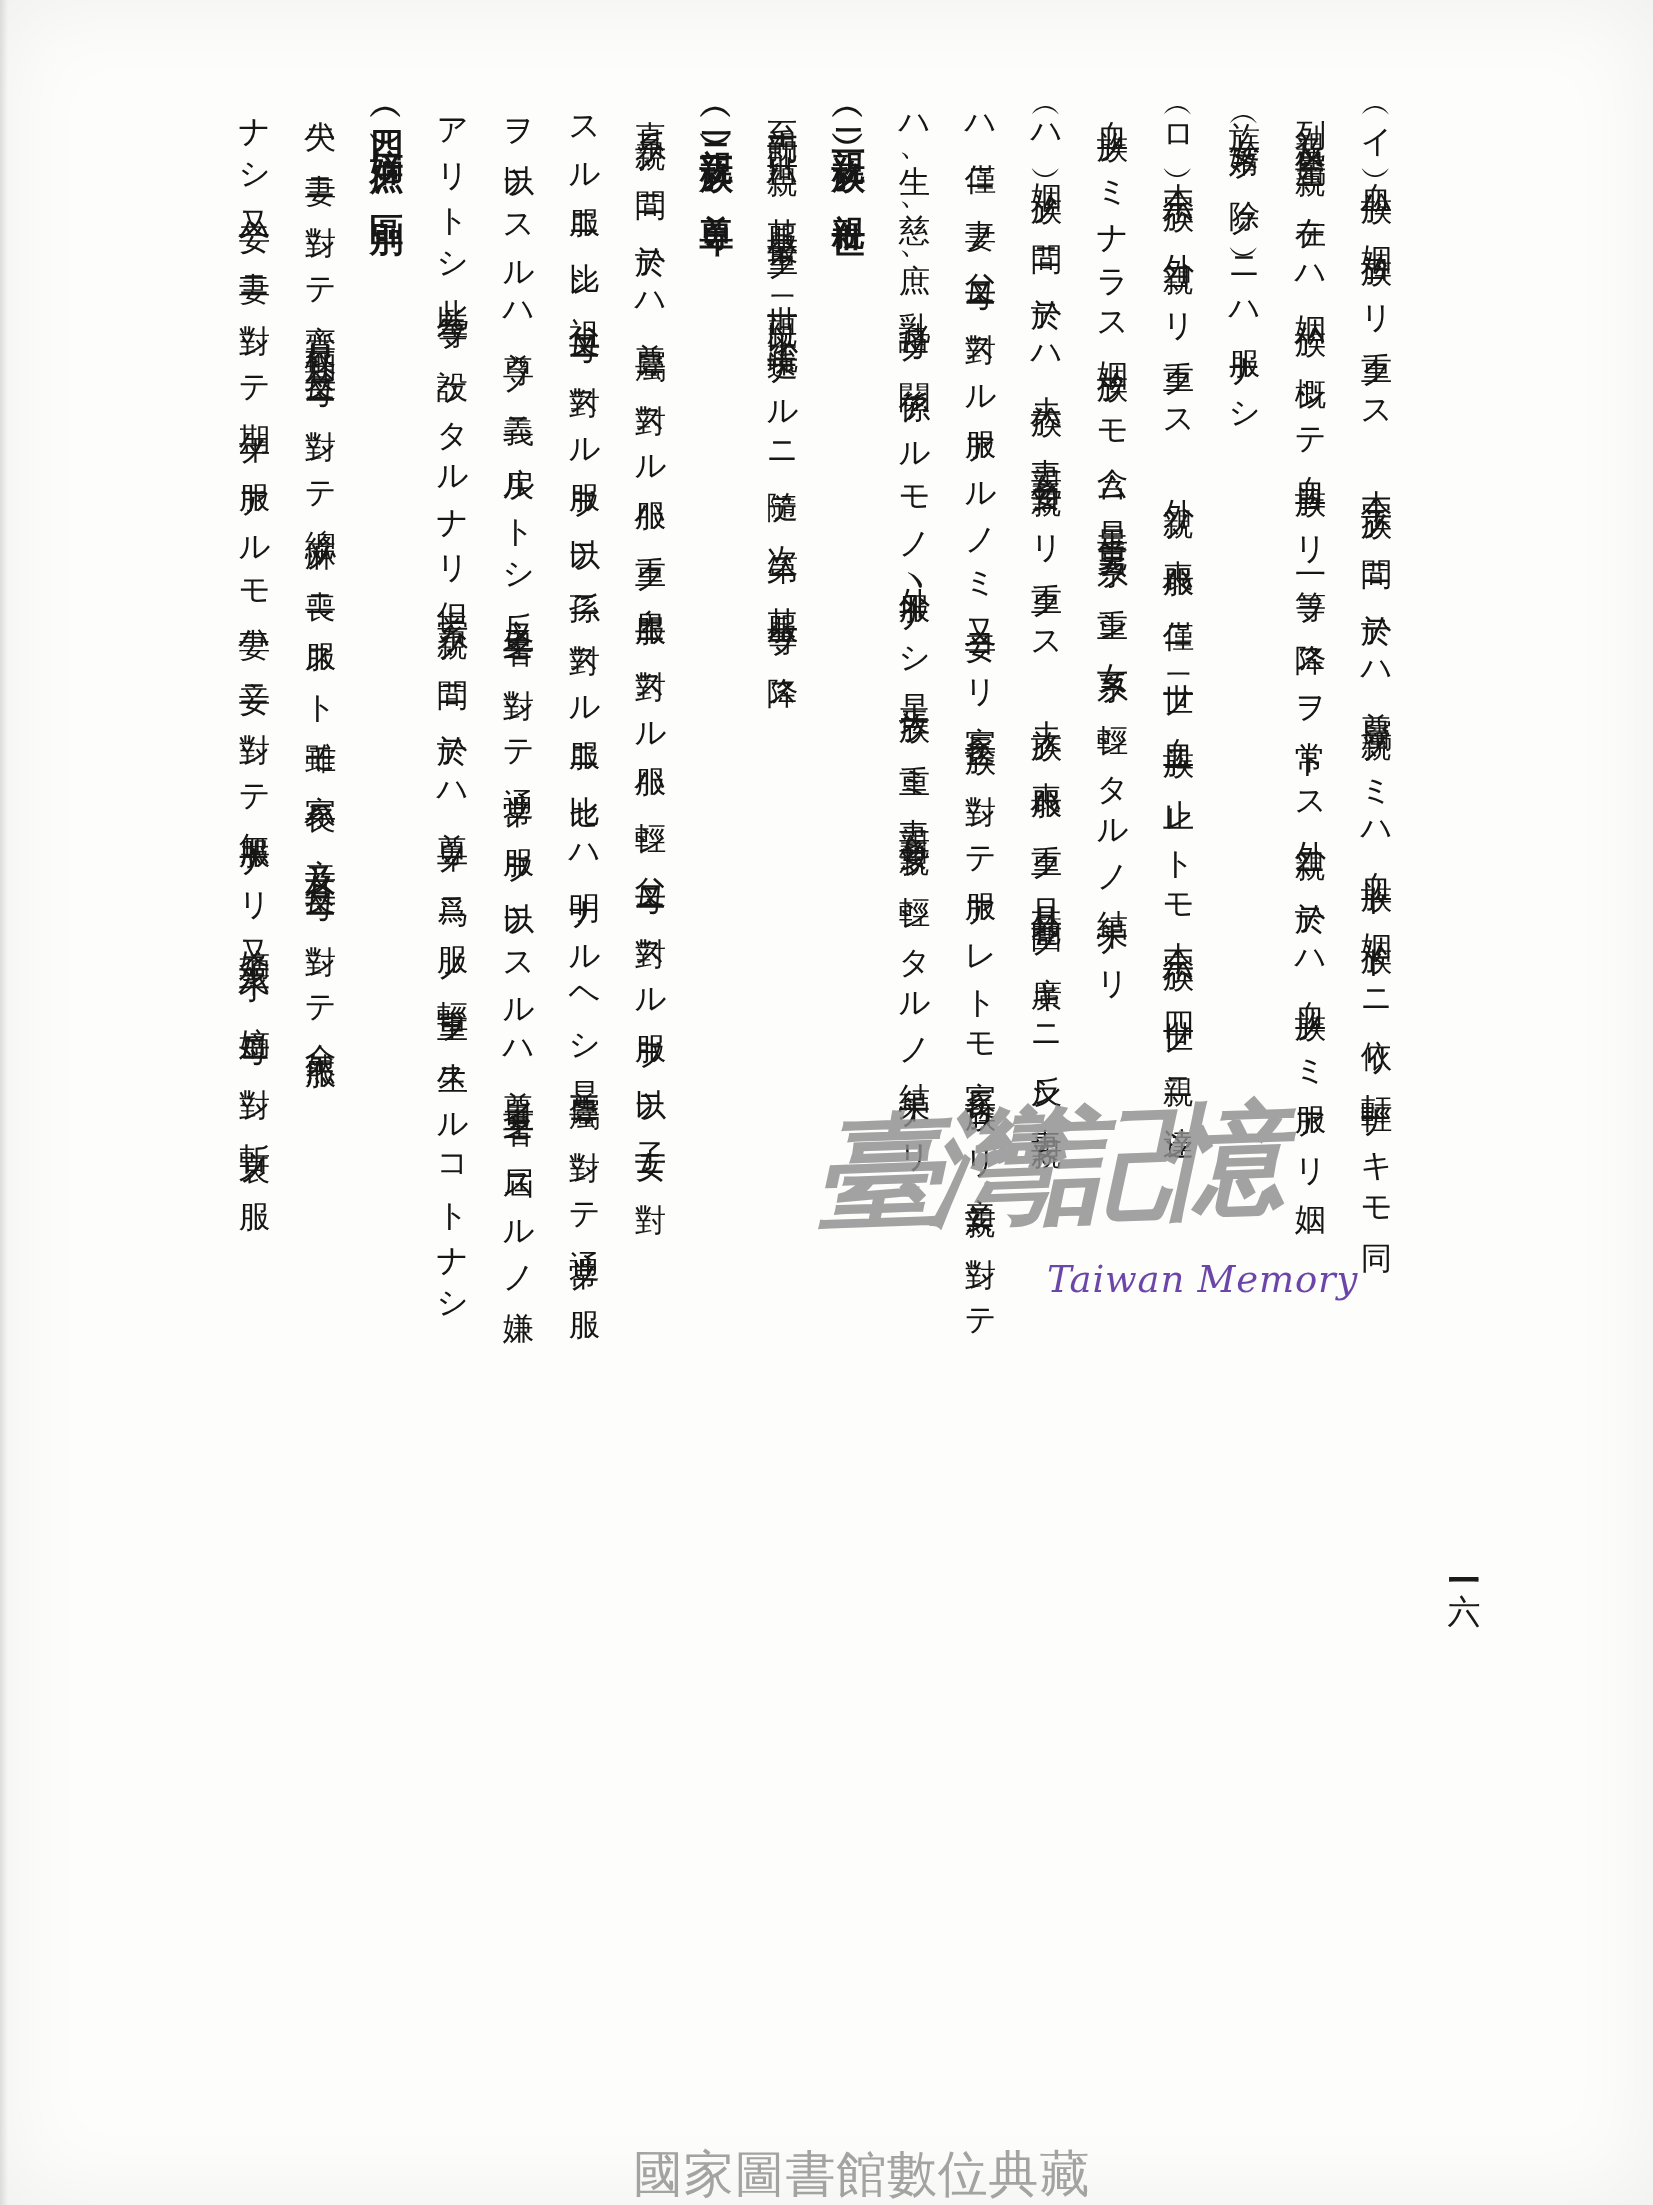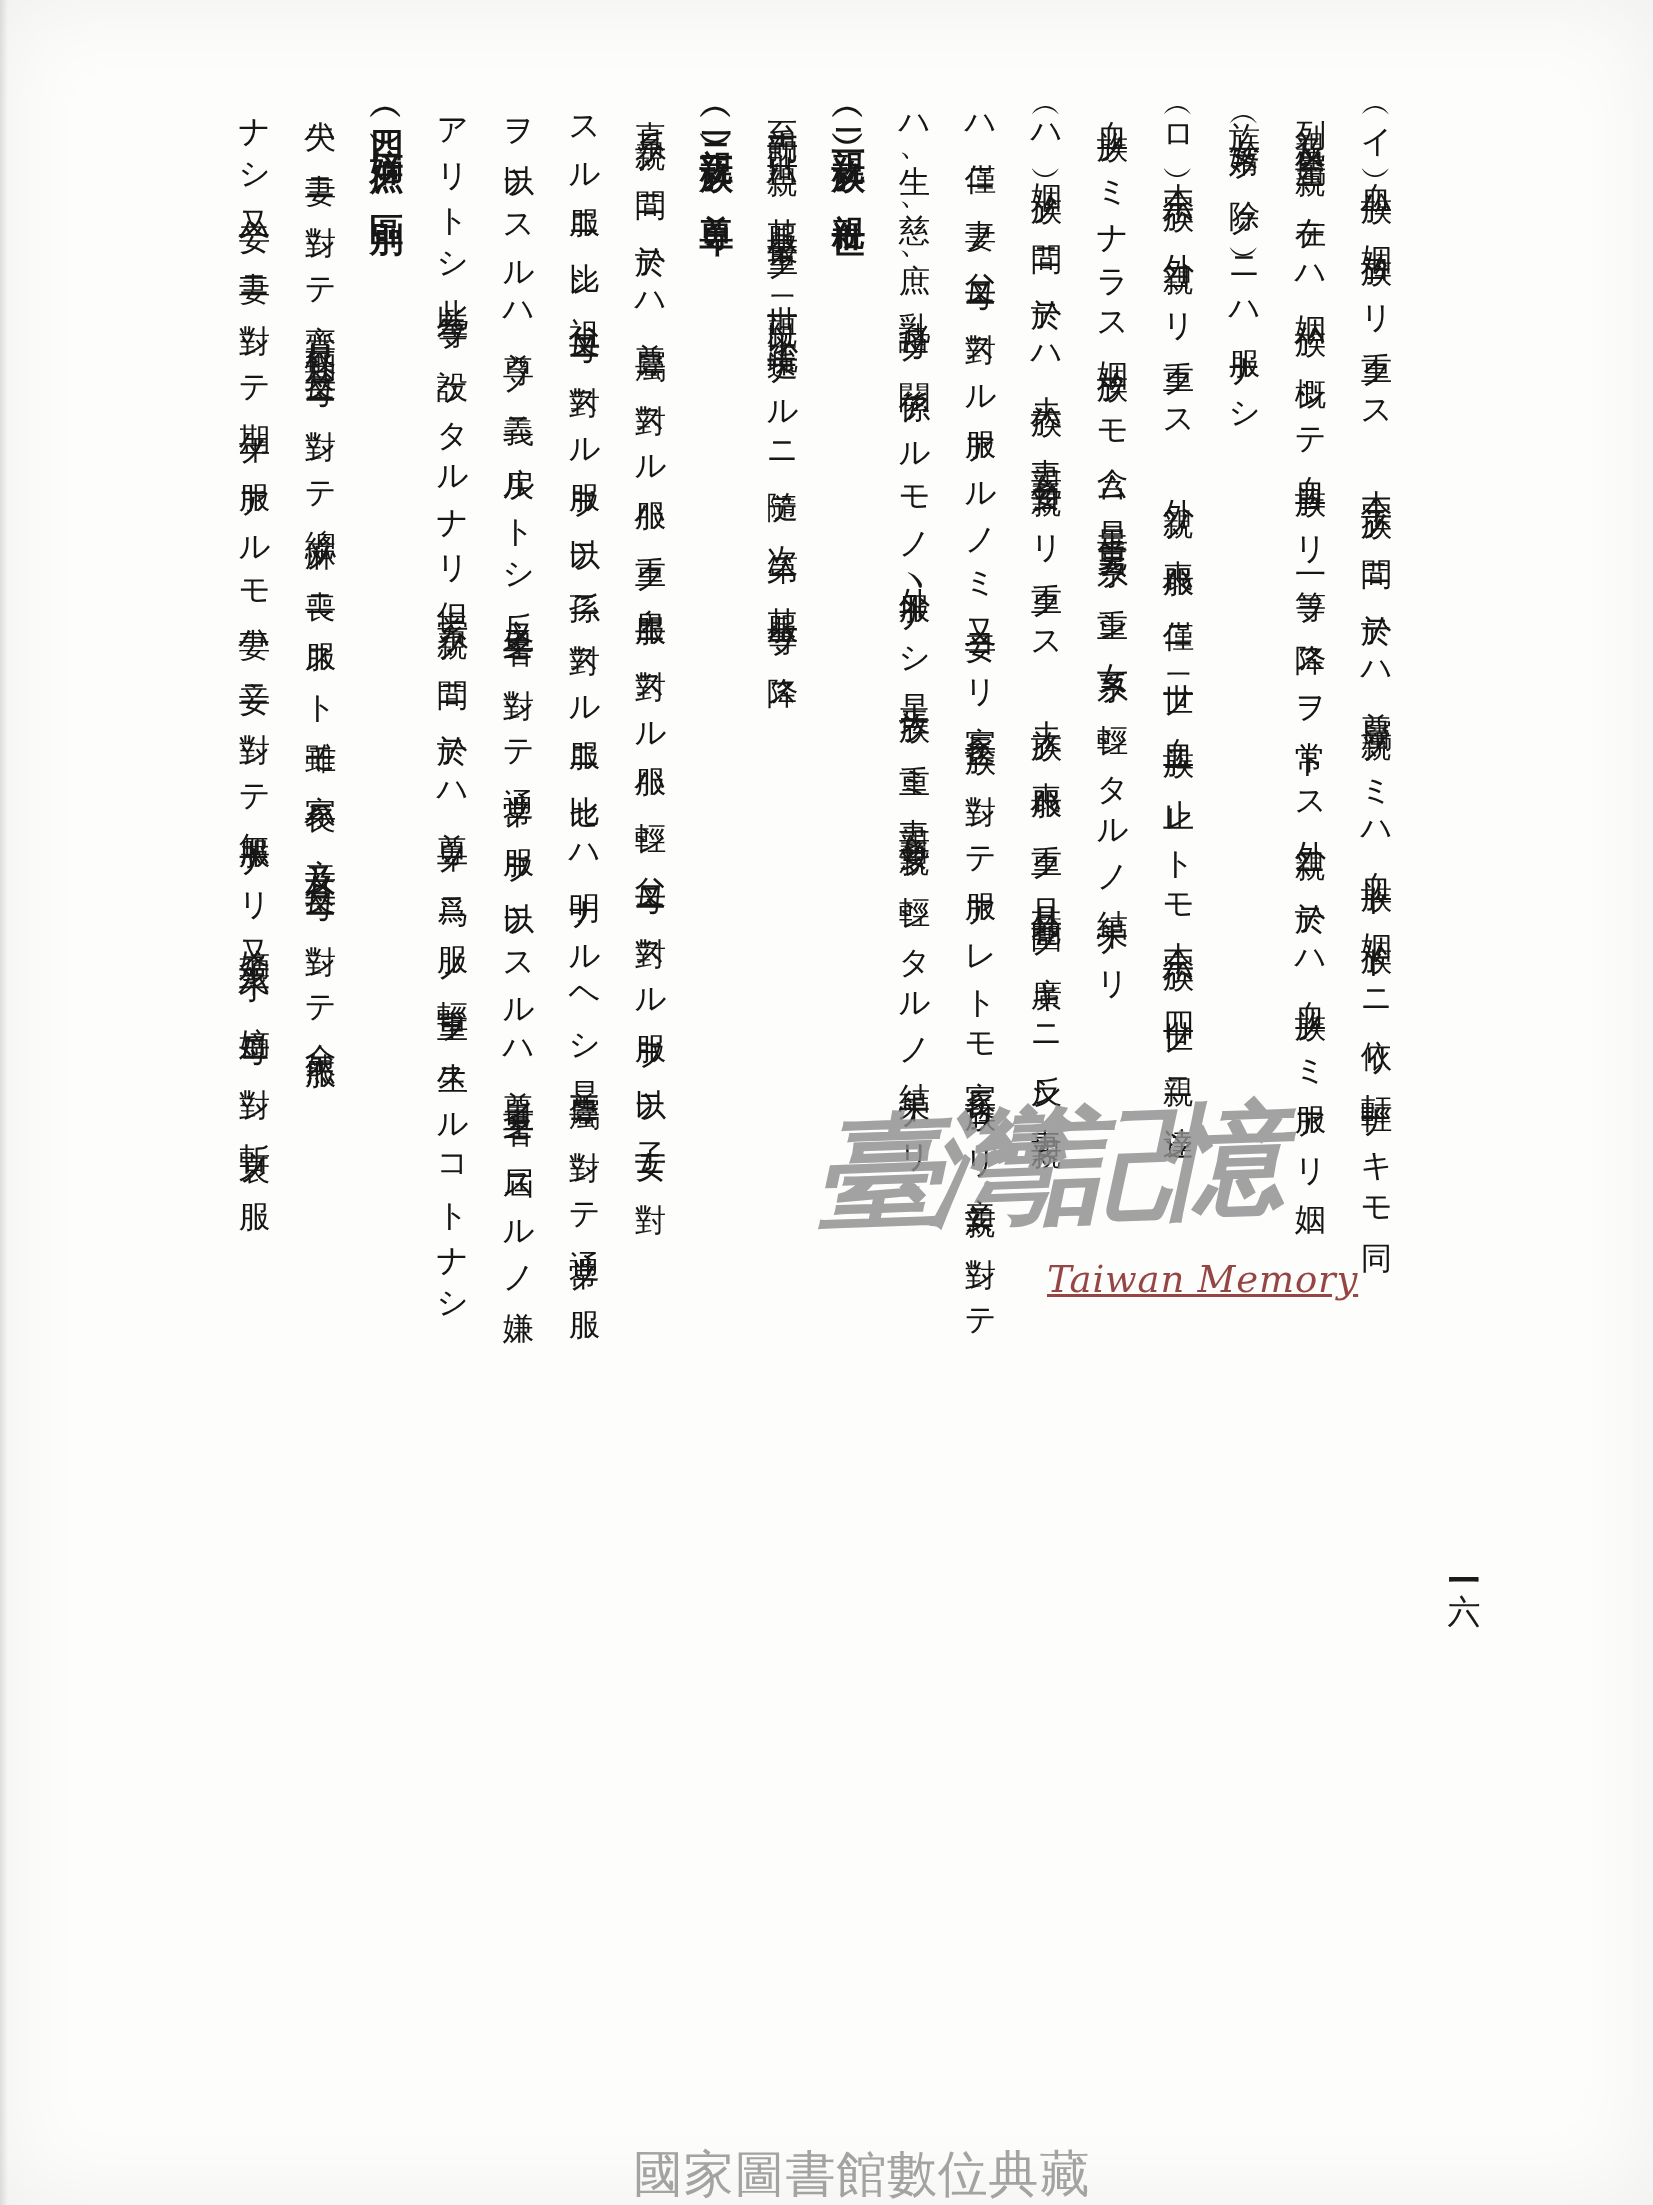--- a/index.html
+++ b/index.html
@@ -54,23 +54,22 @@
     transform:rotate(-2deg);
     display:block;
   }
   .wm-latin{
     position:absolute;
     left:232px;top:154px;
     font-family:"DejaVu Serif", serif;
     font-style:italic;
     font-size:37px;
     letter-spacing:0.8px;
-    color:#7f1d1d;
+    color:#4c1d95;
     white-space:nowrap;
-    text-decoration:underline;
   }
   
   .footer-caption{
     position:absolute;
     left:633px;top:2141px;
     font-family:"DejaVu Sans", sans-serif;
     font-size:50px;
     letter-spacing:0.8px;
     color:#a3a3a1;
     white-space:nowrap;

